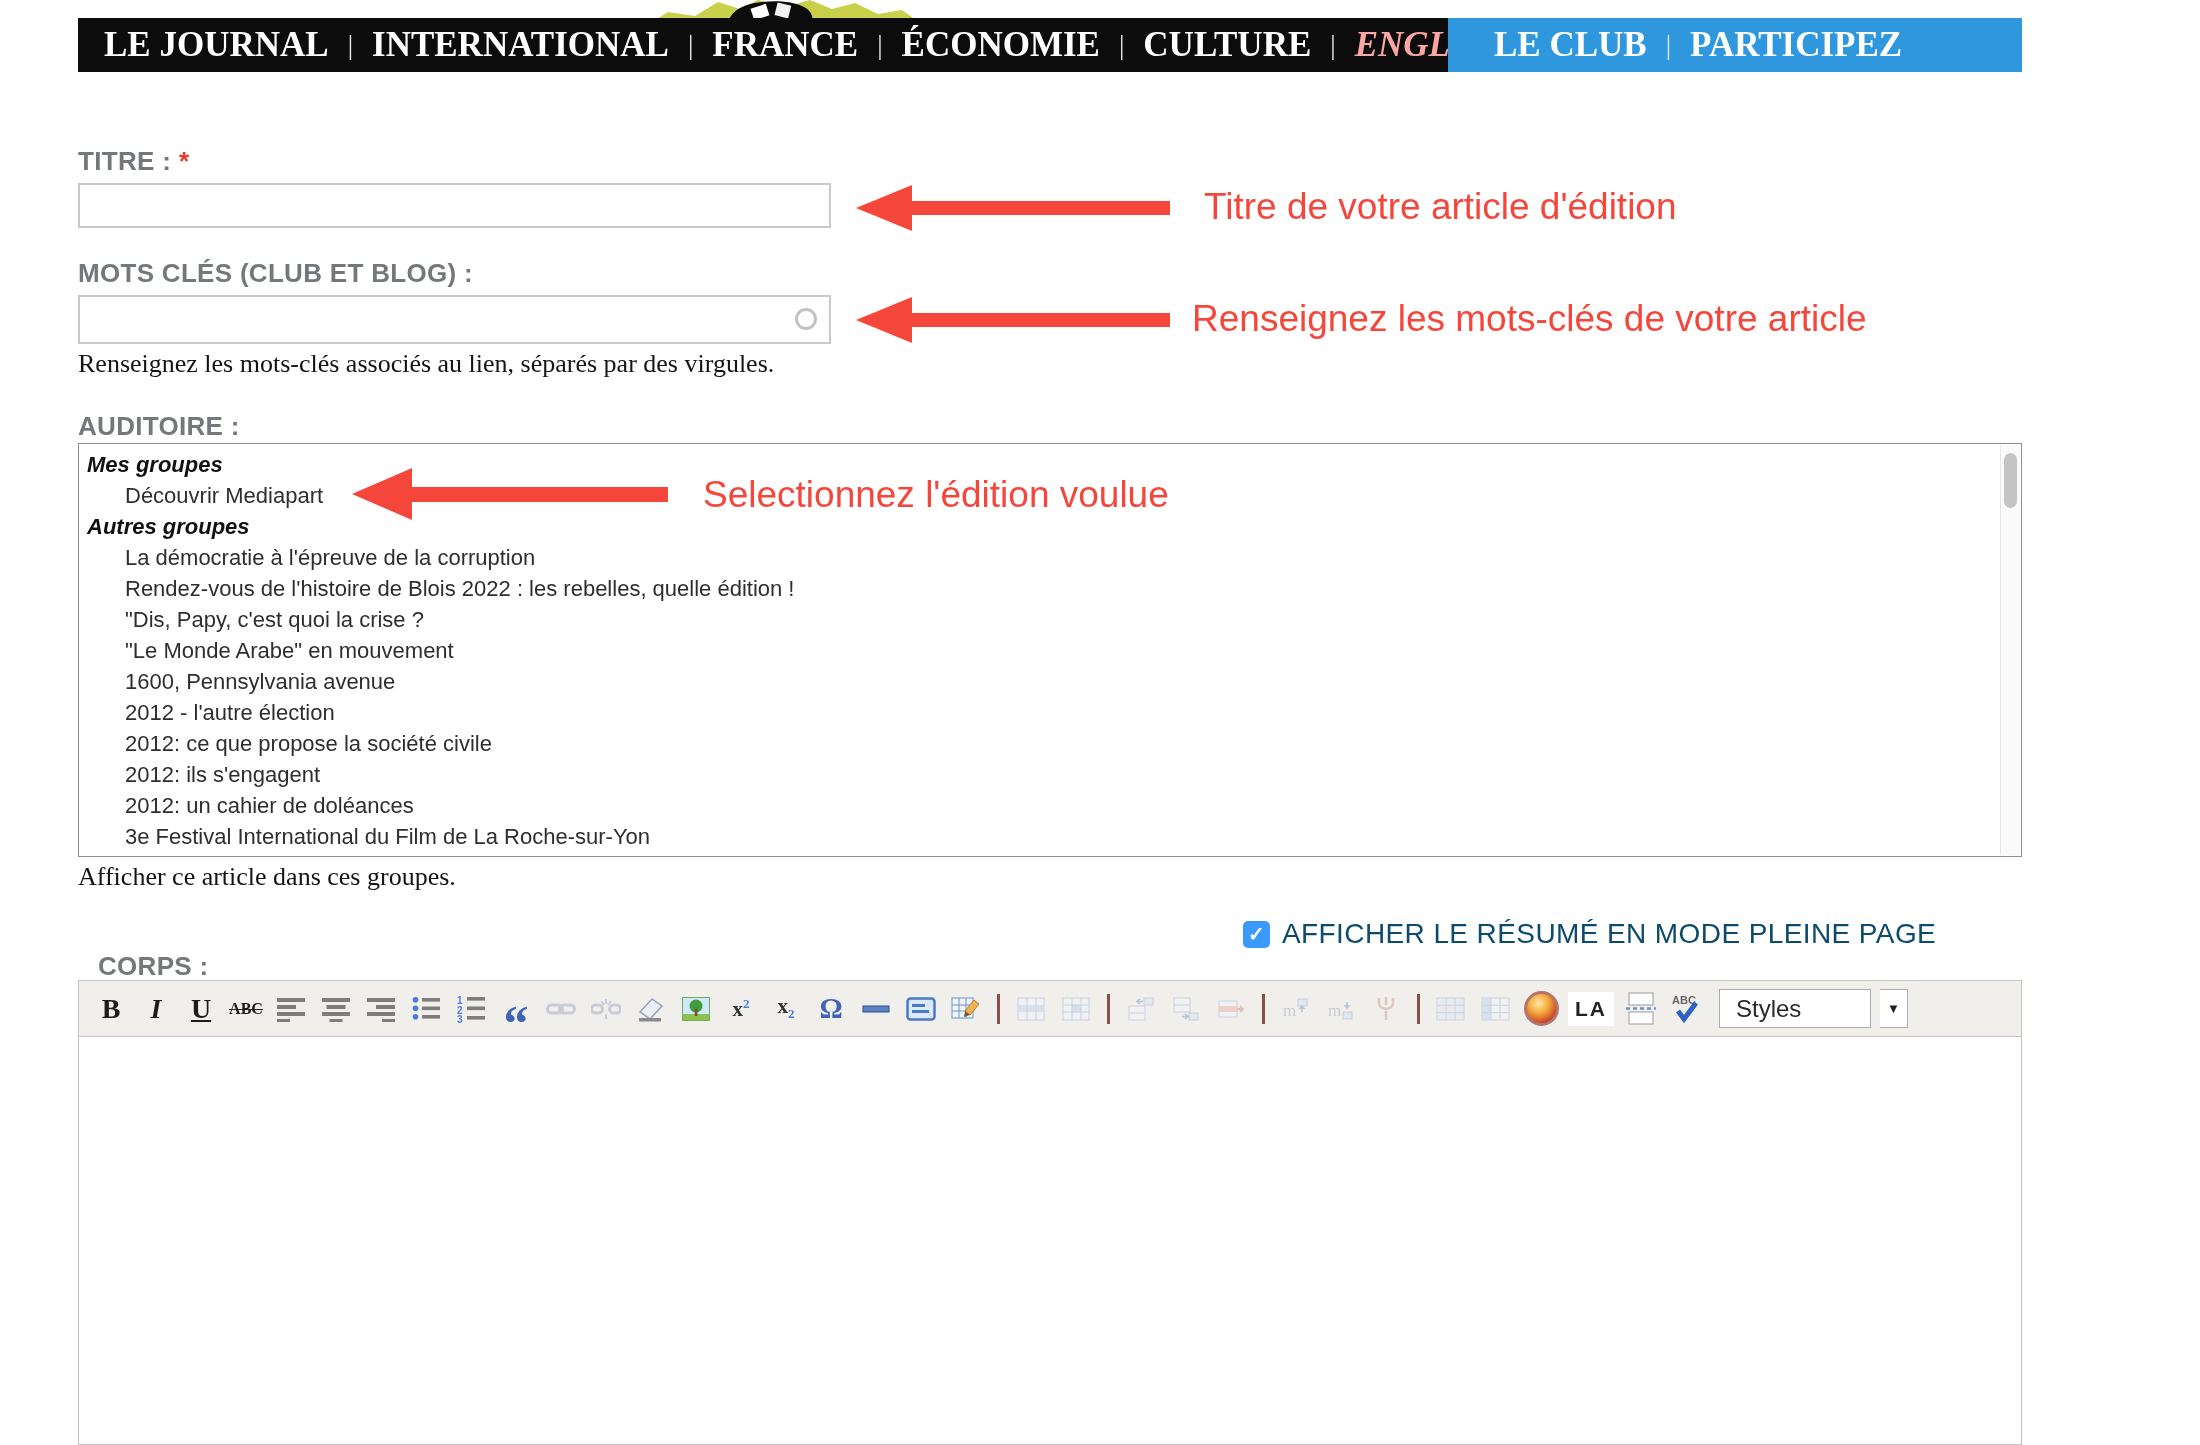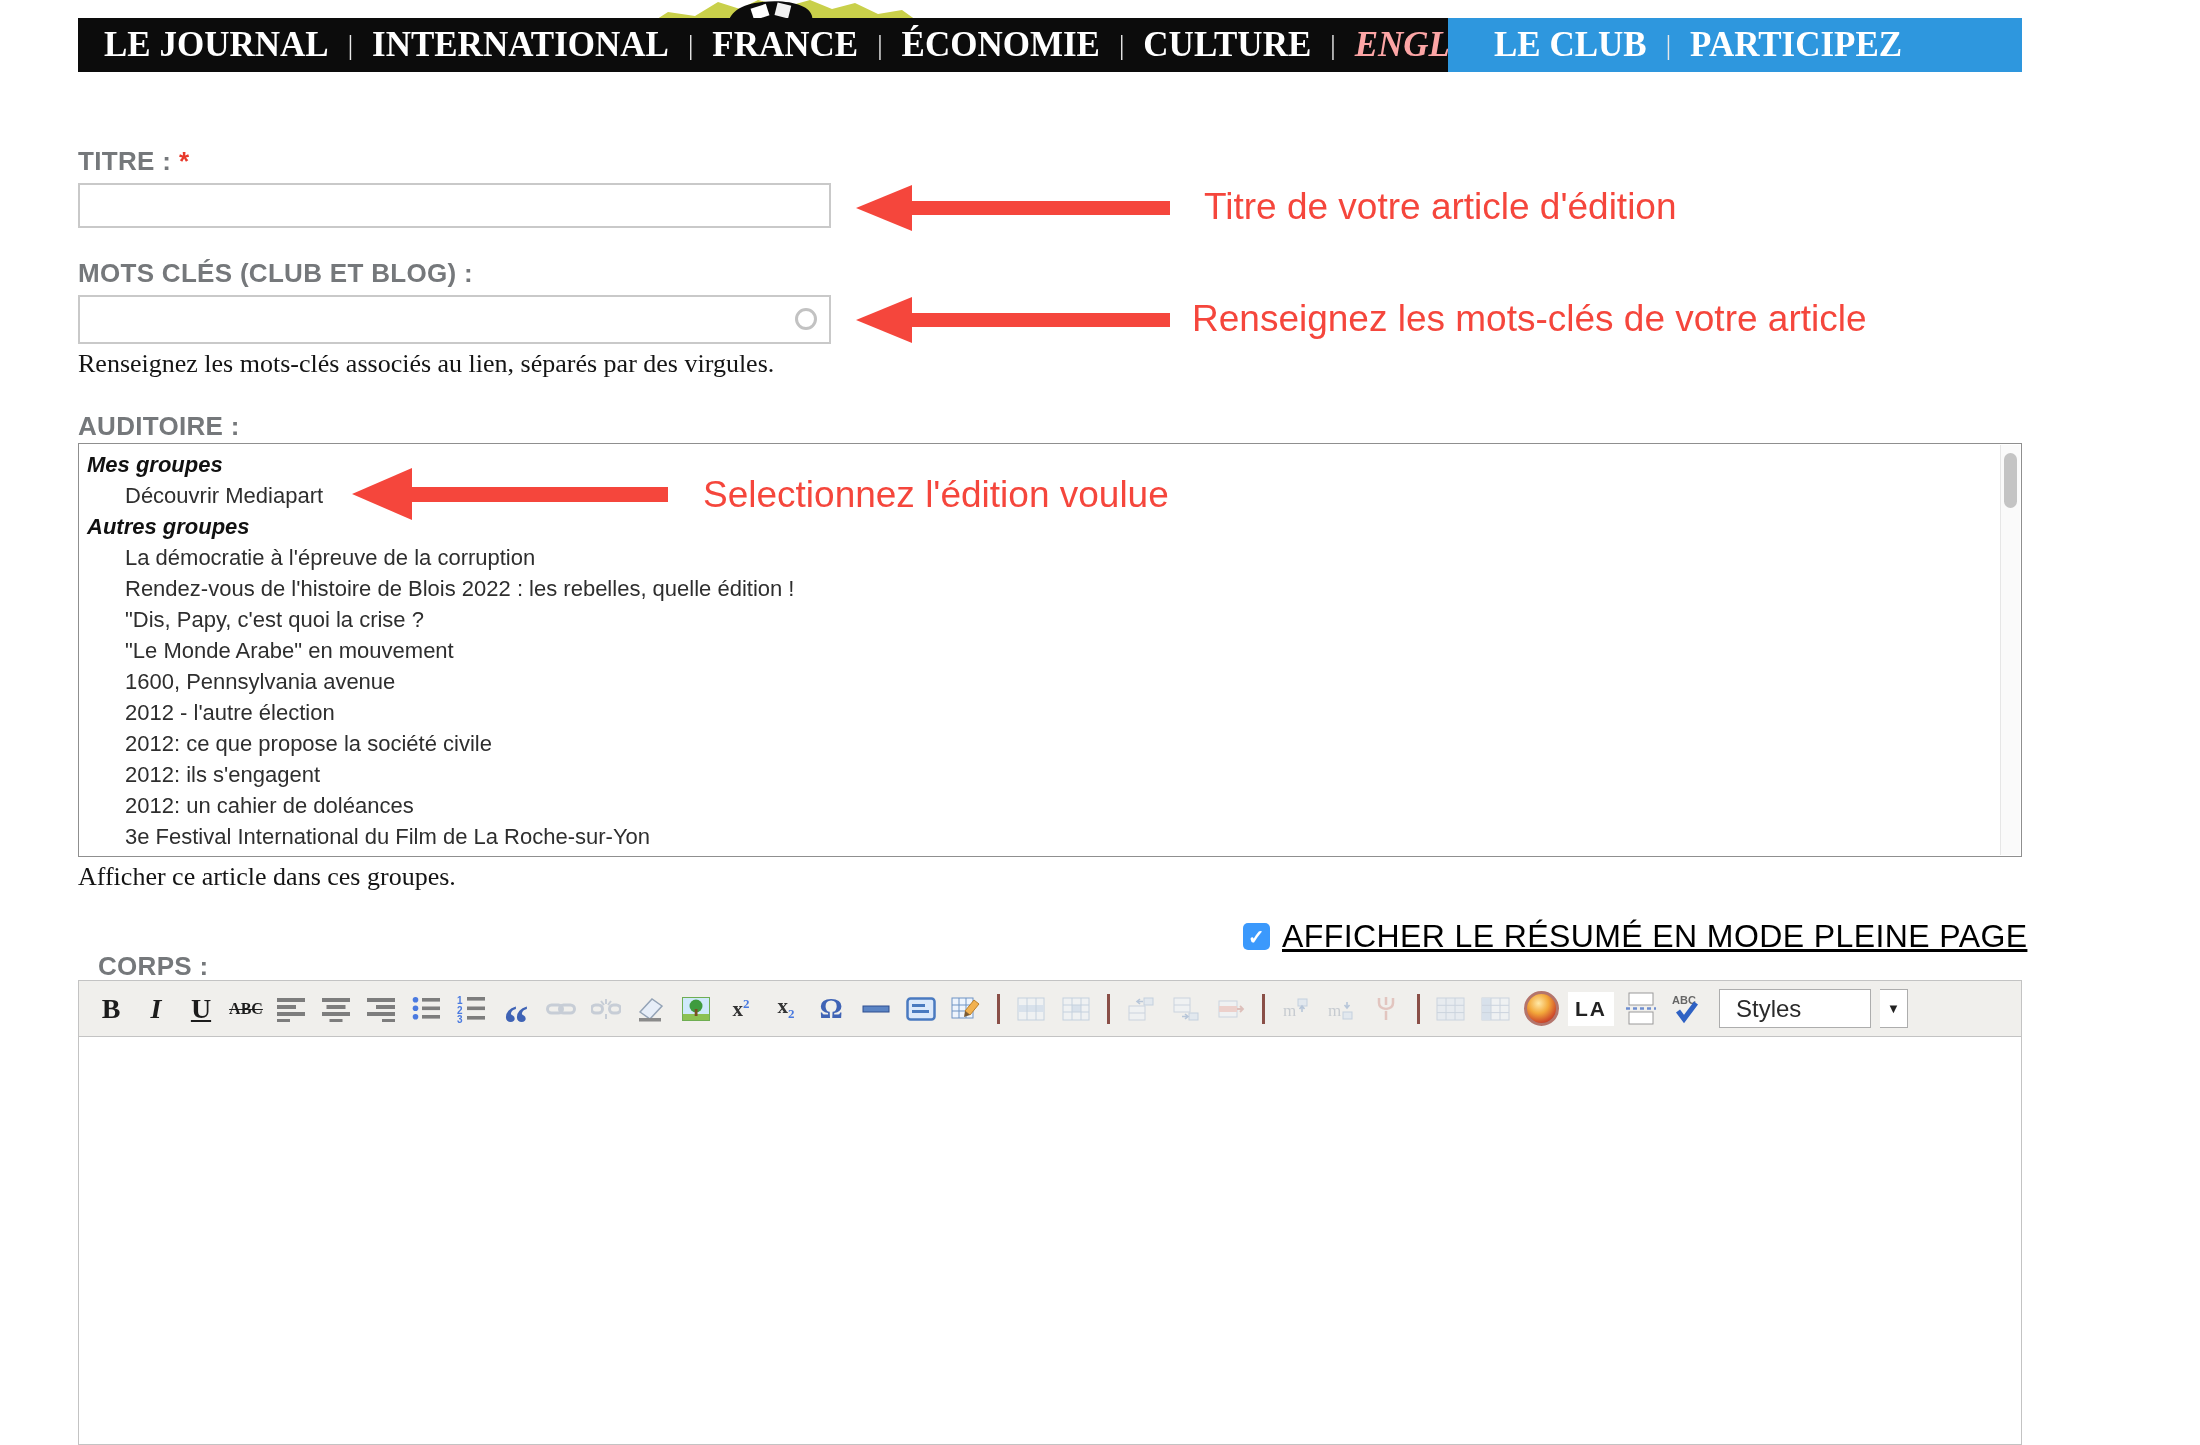--- a/index.html
+++ b/index.html
@@ -48,21 +48,21 @@
   #aud-scroll { position:absolute; left:2000px; top:445px; width:20px; height:410px;
                 background:#fafafa; border-left:1px solid #e6e6e6; }
   #aud-thumb { position:absolute; left:3px; top:8px; width:13px; height:55px; background:#c4c4c4;
                border-radius:7px; }
 
   
   #fullpage-row { position:absolute; left:1243px; top:918px; display:flex; align-items:center; gap:12px; }
   #fullpage-checkbox { width:27px; height:27px; background:#3b99fc; border-radius:5px; color:#fff;
                        font-size:20px; font-weight:bold; display:flex; align-items:center;
                        justify-content:center; cursor:pointer; }
-  #fullpage-label { font-size:32px; color:#000000; letter-spacing:.4px;text-decoration:underline; }
+  #fullpage-label { font-size:28px; color:#0c4a6e; letter-spacing:.4px; }
 
   
   #toolbar { position:absolute; left:78px; top:980px; width:1944px; height:57px; background:#f0efec;
              border:1px solid #c3c3c3; display:flex; align-items:center; padding:0 14px; gap:9px; }
   .tbtn { min-width:36px; height:42px; display:flex; align-items:center; justify-content:center;
           cursor:pointer; }
   .tbtn.disabled { opacity:.42; cursor:default; }
   .tsep { width:3px; height:30px; background:#8a4f47; margin:0 4px; }
   .g  { font-family:"Liberation Serif", serif; font-size:28px; font-weight:bold; color:#1c1c1c; }
   .gi { font-style:italic; }

